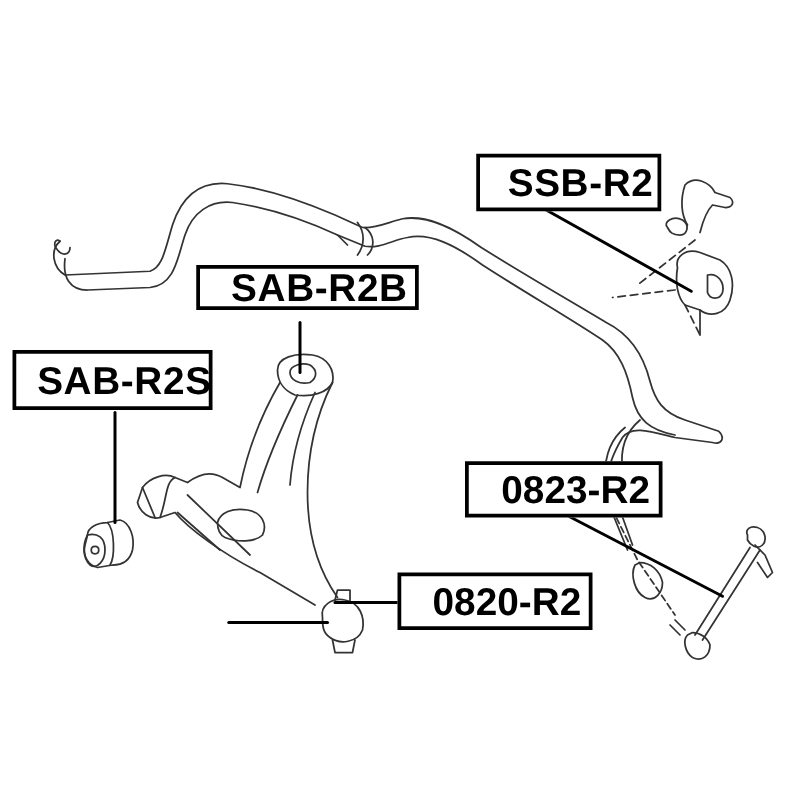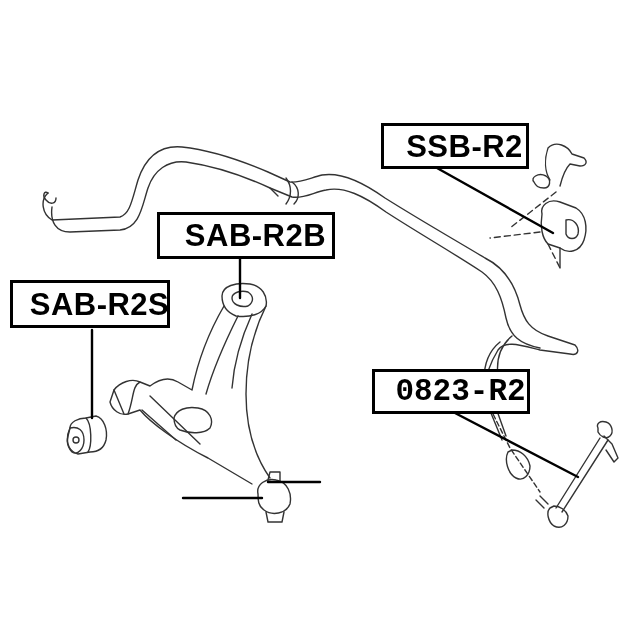--- a/index.html
+++ b/index.html
@@ -18,21 +18,21 @@
     background: #fff;
     color: #000;
     font-weight: bold;
     font-size: 31px;
     line-height: 1;
     display: flex; align-items: center; justify-content: center;
     letter-spacing: 0.5px;
     white-space: nowrap;
     padding-left: 19px;
   }
-  .label.numeric { font-family: Liberation Mono, monospace; letter-spacing: 0; }
+  .label.numeric { font-family: Liberation Sans, sans-serif; letter-spacing: 0; }
 </style>
 </head>
 <body>
 
 <div id="stage">
 
   <svg class="drawing" width="640" height="640" viewBox="0 0 640 640" fill="none" stroke="#333" stroke-width="1.4" stroke-linejoin="round" stroke-linecap="round">
 
     <g>
       <path d="M48,193 C40,200 42,214 52,220 L120,217 C130,214 132,200 138,180 C146,156 160,145 182,147 C210,150 240,160 268,172 L290,182 C300,183 310,178 322,175 C340,172 360,180 385,198 C420,220 455,240 485,258 C505,268 515,285 520,305 C524,320 530,330 548,336 L575,345 C580,350 578,356 570,354 L540,350 C520,345 505,340 498,350 C492,360 486,372 486,385"></path>
@@ -91,27 +91,30 @@
       <line x1="455" y1="413" x2="578" y2="477"></line>
       <line x1="268" y1="482" x2="320" y2="482"></line>
       <line x1="183" y1="498" x2="262" y2="498"></line>
     </g>
   </svg>
 
   <div class="label" style="left:381px;top:123px;width:148px;height:46px;">
     <span>SSB-R2</span>
   </div>
 
-  <div class="label" style="left:157px;top:212px;width:178px;height:47px;">
+  <div class="label" style="left:157px;top:212px;width:178px;height:36px;">
     <span>SAB-R2B</span>
   </div>
 
   <div class="label" style="left:10px;top:280px;width:160px;height:48px;">
     <span>SAB-R2S</span>
   </div>
 
   <div class="label numeric" style="left:372px;top:369px;width:158px;height:45px;">
     <span>0823-R2</span>
   </div>
 
+  <div class="label numeric" style="left:318px;top:458px;width:156px;height:46px;">
+    <span>0820-R2</span>
+  </div>
 
 
 </div>
 
 </body></html>

